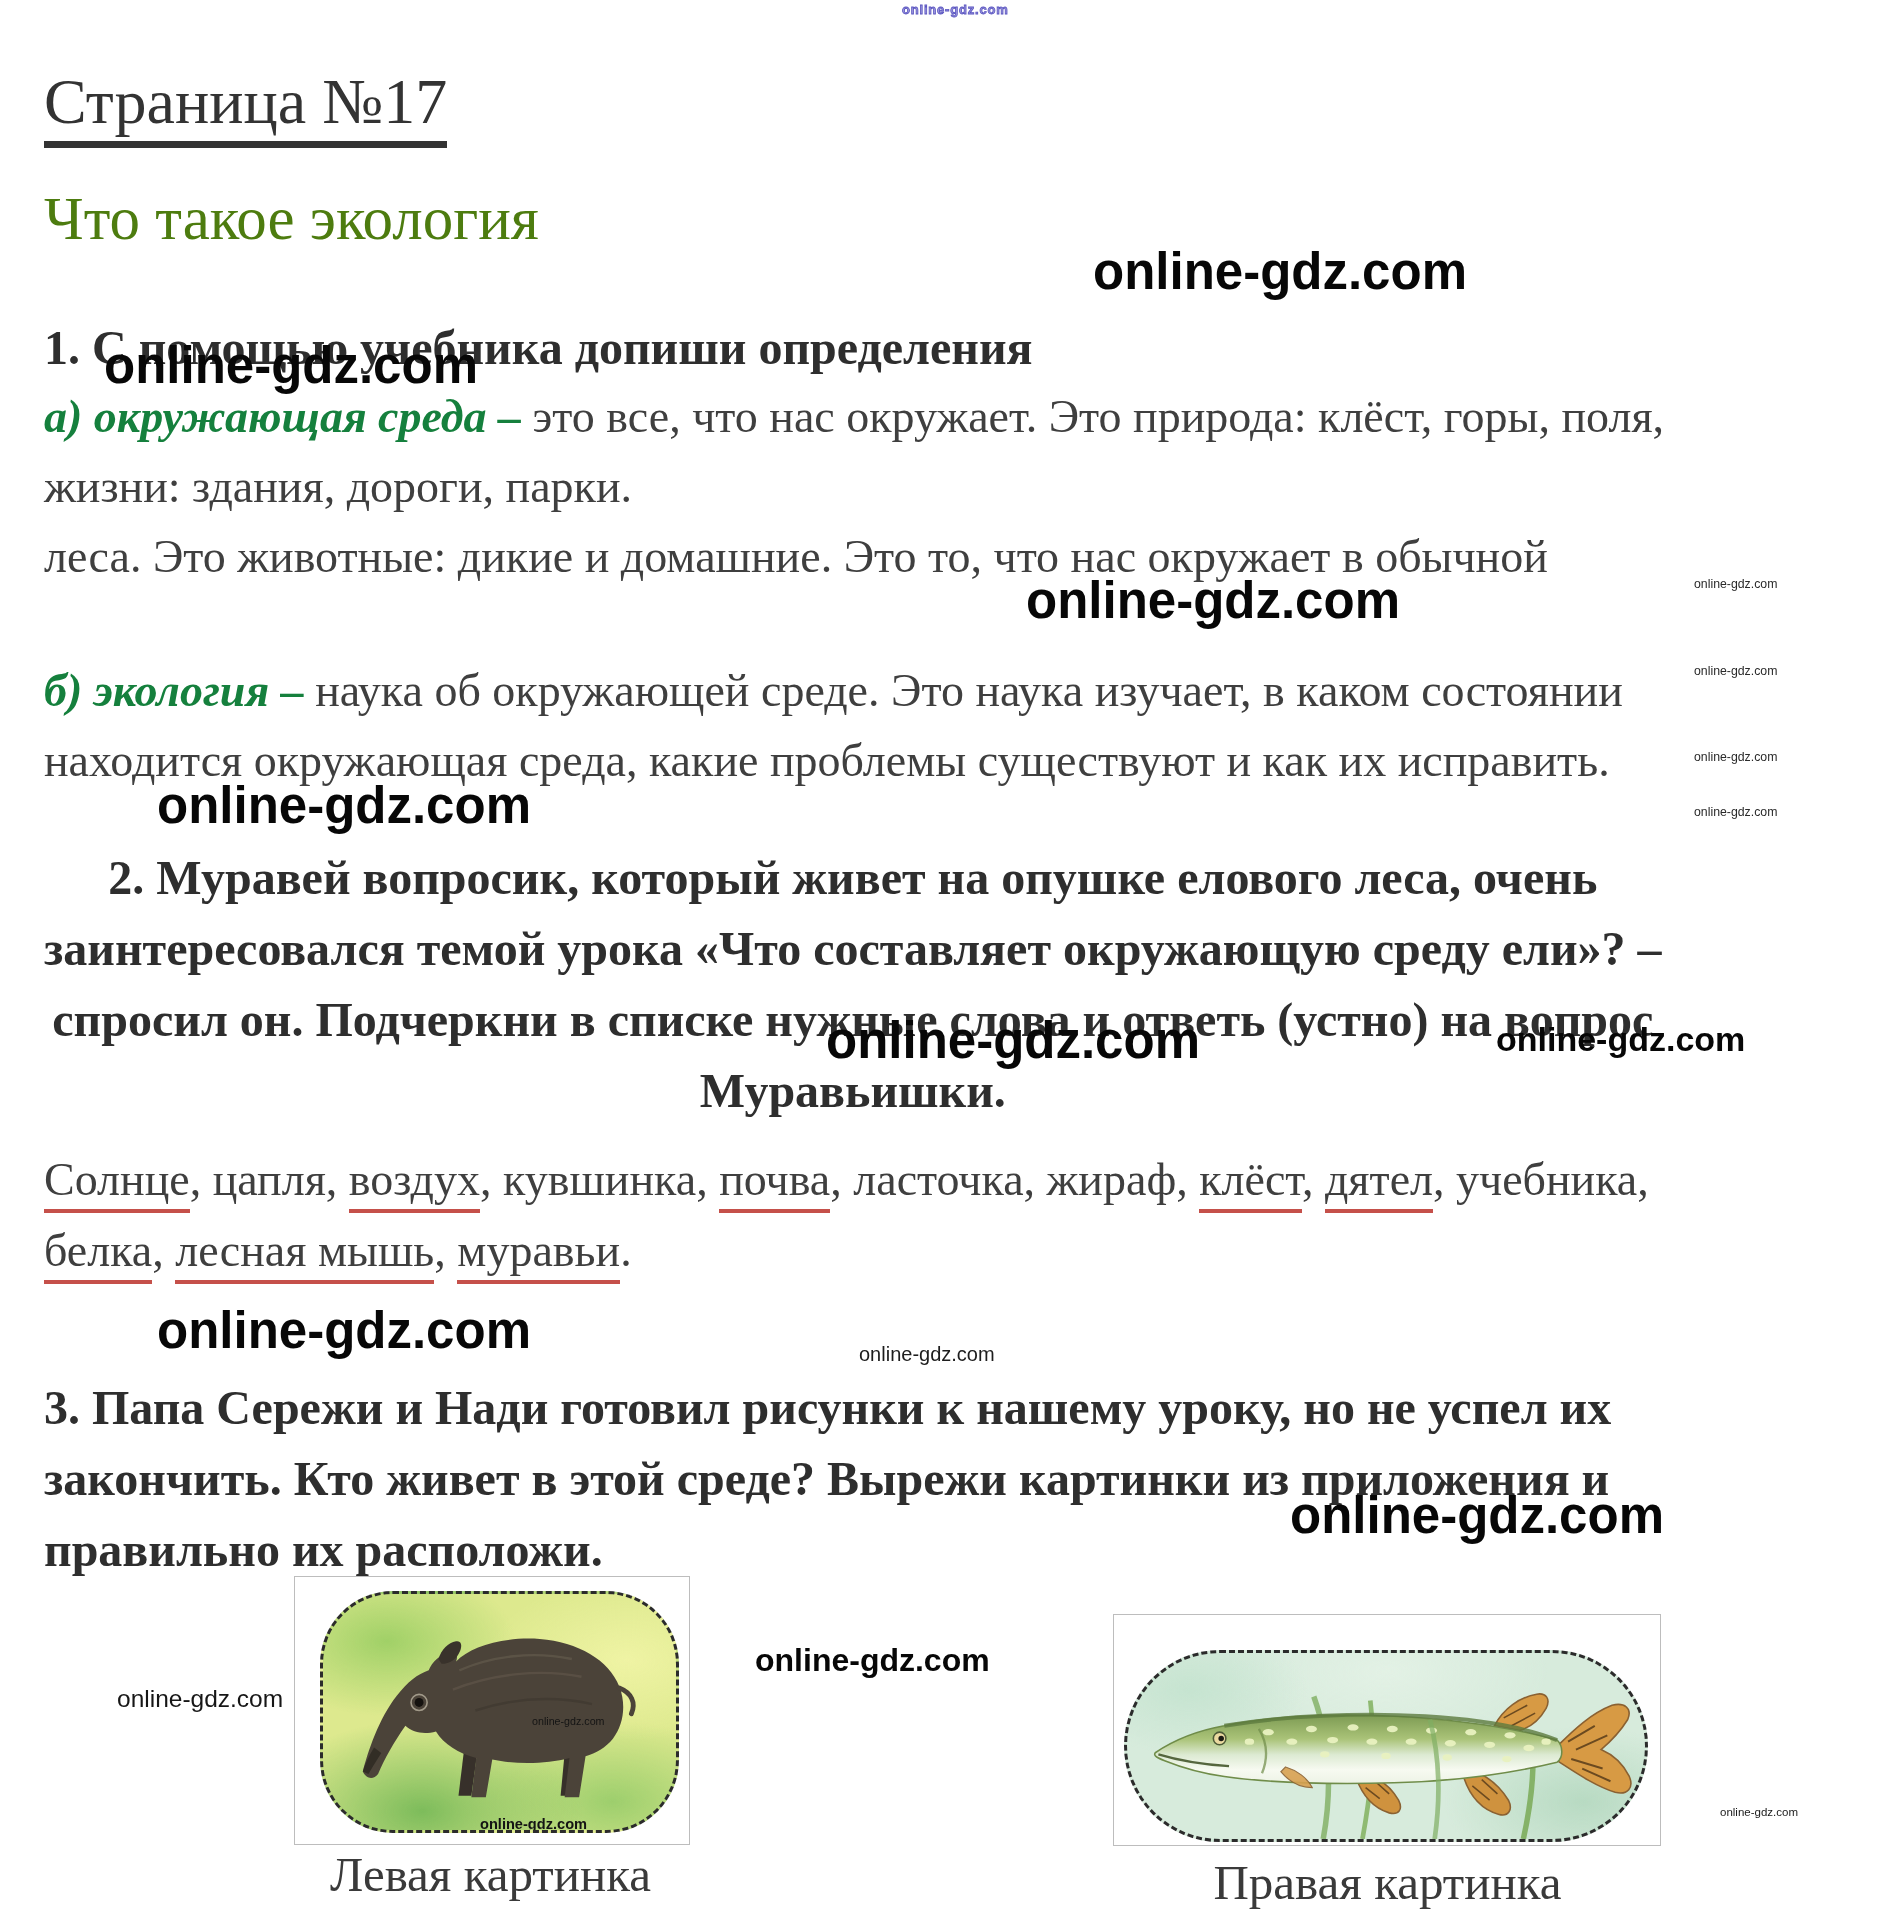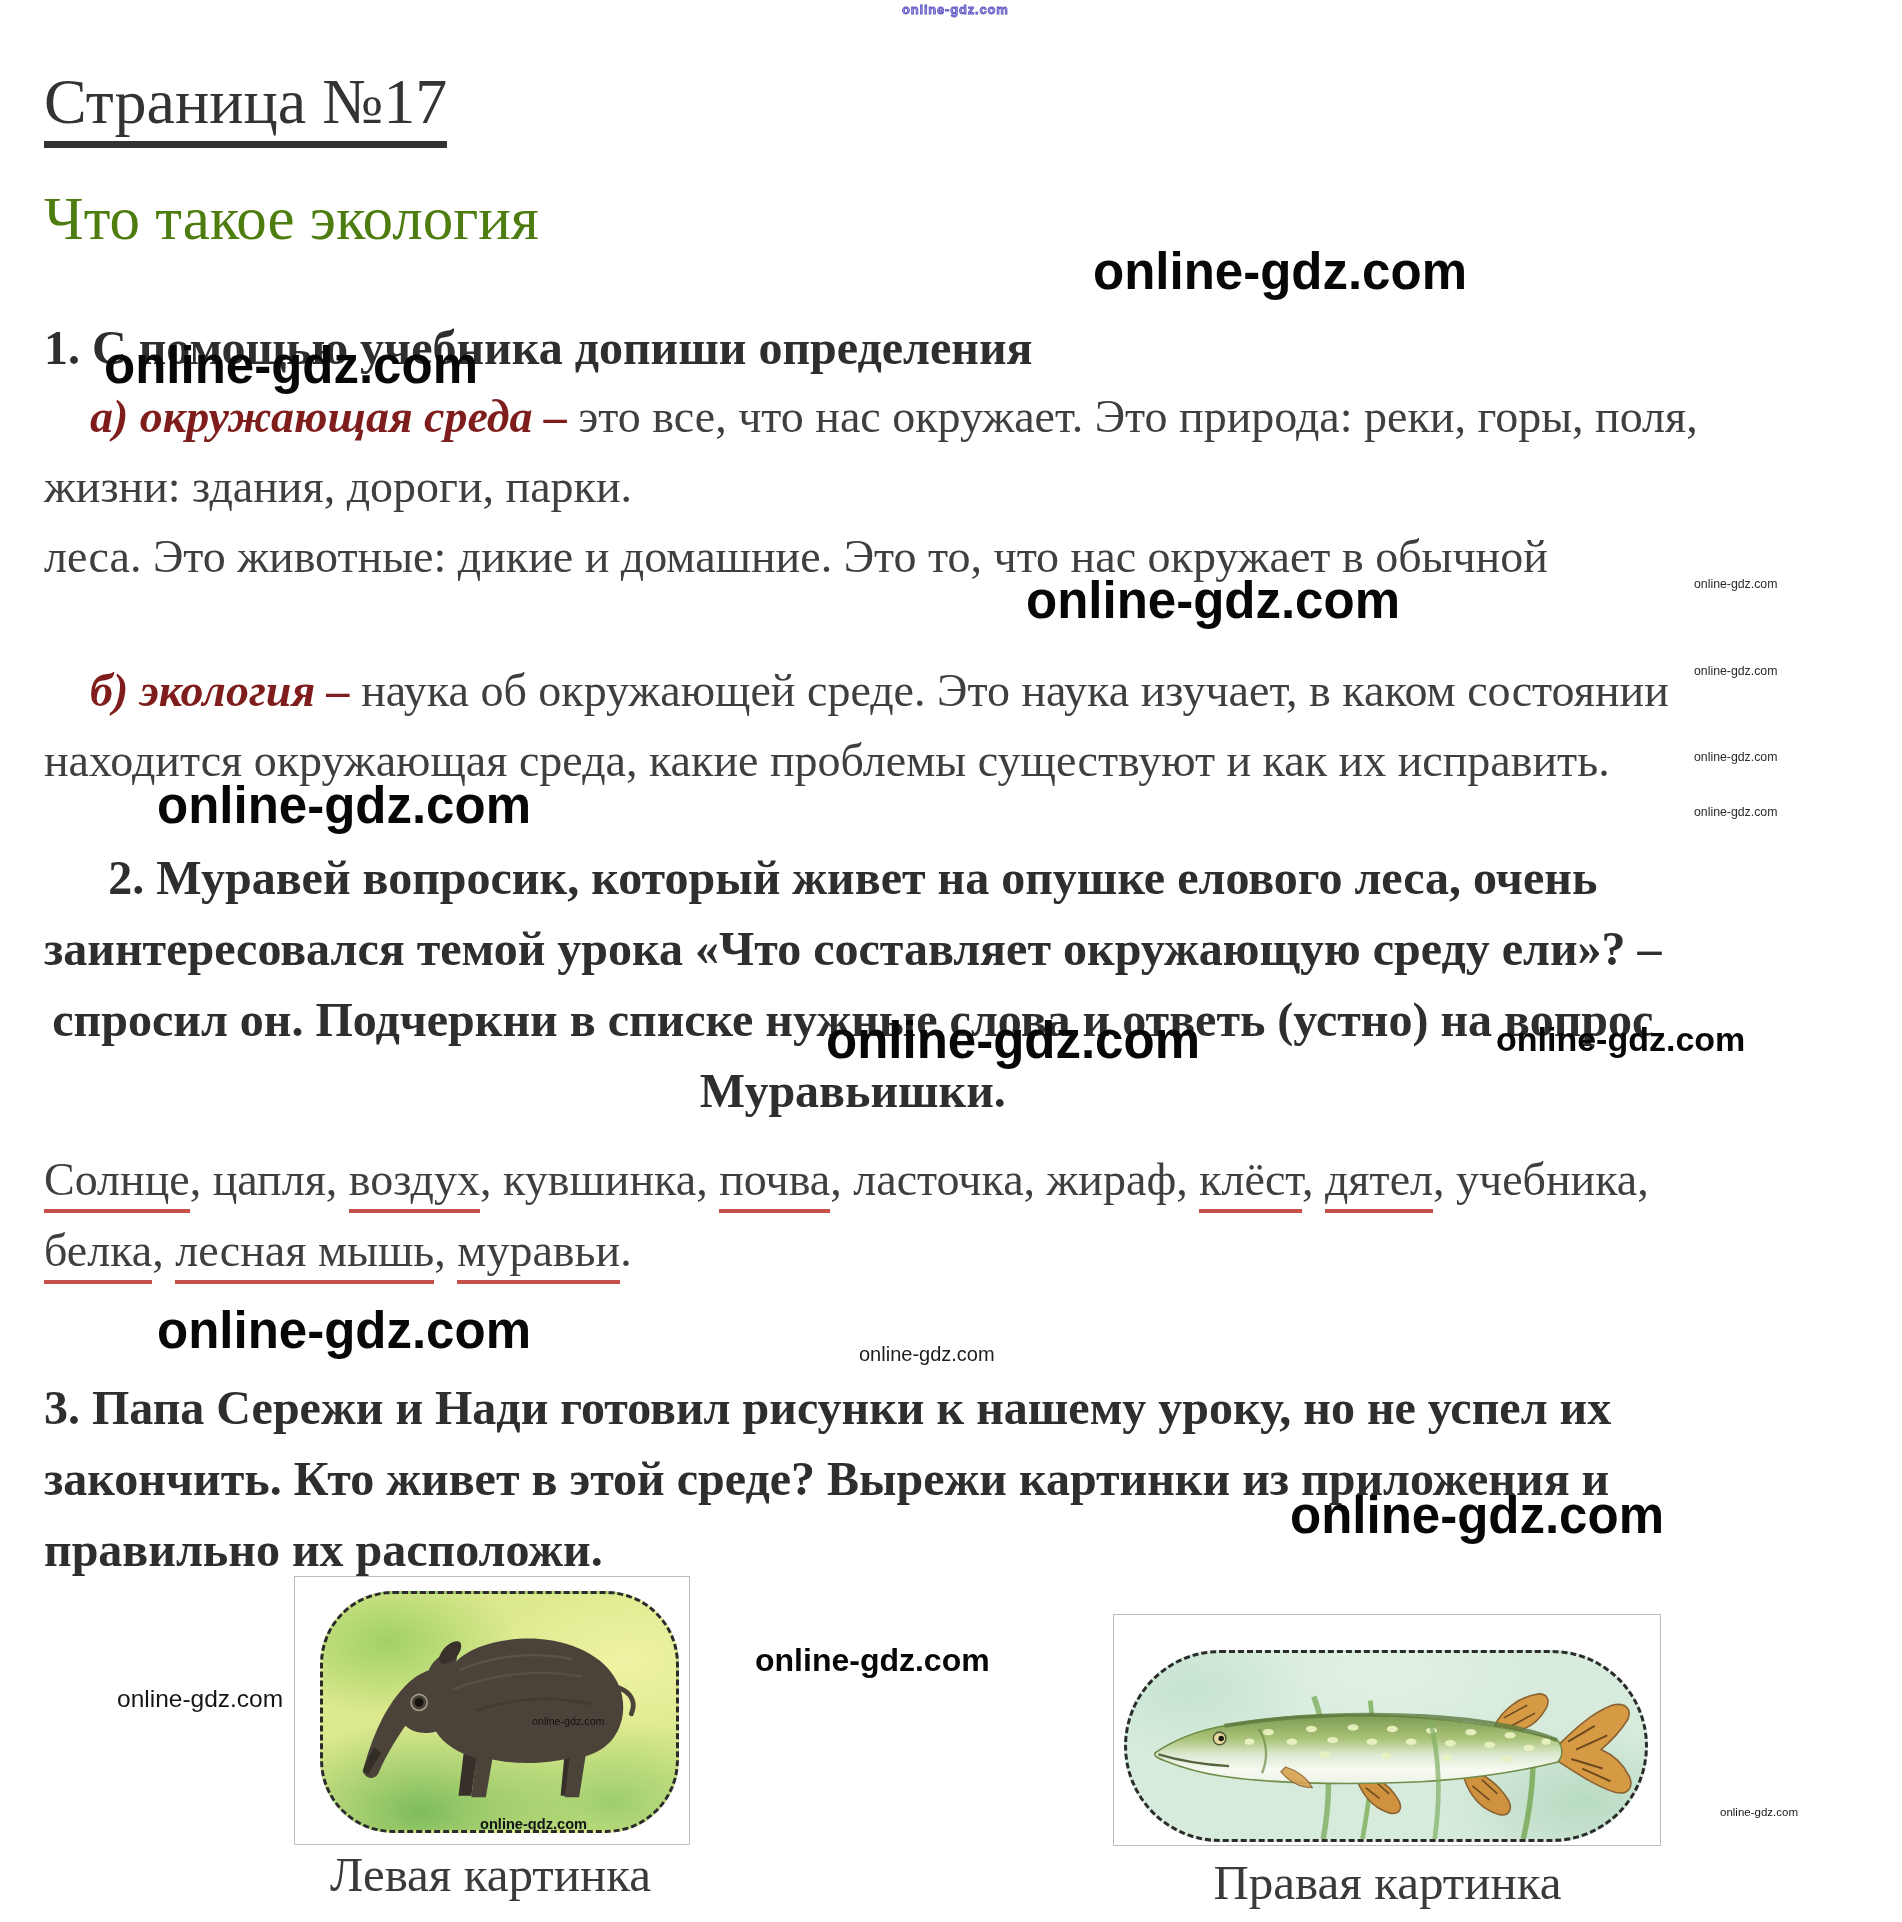--- a/index.html
+++ b/index.html
@@ -4,21 +4,21 @@
 <style>
   html,body{margin:0;padding:0;background:#ffffff;}
   .page{position:relative;width:1902px;height:1923px;background:#ffffff;overflow:hidden;
         font-family:"Liberation Serif","DejaVu Serif",serif;color:#3c3c3c;padding-left:48px;}
   
   .abs{position:absolute;white-space:nowrap;}
   .title{font-size:64px;color:#333;border-bottom:7px solid #333;padding-bottom:1.5px;}
   .subtitle{font-size:61px;color:#4d7c0f;}
   .h{font-size:48px;font-weight:bold;color:#2e2e2e;line-height:71px;}
   .body{font-size:46px;color:#3f3f3f;line-height:70px;}
-  .lead{font-weight:bold;font-style:italic;color:#7f1d1d;margin-left:46px;}
+  .lead{font-weight:bold;font-style:italic;color:#15803d;}
   .u{border-bottom:4.6px solid #c5504a;padding-bottom:3.8px;margin-top:41px;}
   .caption{font-size:49px;color:#3a3a3a;text-align:center;}
   
   .wm{position:absolute;white-space:nowrap;font-family:"Liberation Sans","DejaVu Sans",sans-serif;
       font-weight:bold;color:#070707;}
   .wm-big{font-size:51px;}
   .wm-med{font-size:34px;}
   .wm-sm{font-size:12.3px;font-weight:normal;color:#2a2a2a;}
   .wm-outline{font-size:13px;color:#9b96dd;-webkit-text-stroke:0.8px #5a55c0;letter-spacing:0.8px;}
   
@@ -49,21 +49,21 @@
 
   <div class="abs title" style="left:44px;top:65px;">Страница №17</div>
   <div class="abs subtitle" style="left:44px;top:184px;">Что такое экология</div>
 
   <div class="wm wm-big" style="left:1093px;top:242px;">online-gdz.com</div>
 
   <div class="abs h" style="left:44px;top:312px;">1. С помощью учебника допиши определения</div>
   <div class="wm wm-big" style="left:104px;top:336px;">online-gdz.com</div>
 
   <div class="abs body" style="left:44px;top:382px;">
-    <div><span class="lead">а) окружающая среда –</span><span> это все, что нас окружает. Это природа: реки, горы, поля,</span></div>
+    <div><span class="lead">а) окружающая среда –</span><span> это все, что нас окружает. Это природа: клёст, горы, поля,</span></div>
     <div>жизни: здания, дороги, парки.</div>
     <div>леса. Это животные: дикие и домашние. Это то, что нас окружает в обычной</div>
   </div>
 
   <div class="wm wm-big" style="left:1026px;top:571px;">online-gdz.com</div>
   <div class="wm wm-sm" style="left:1694px;top:577px;">online-gdz.com</div>
 
   <div class="abs body" style="left:44px;top:656px;">
     <div><span class="lead">б) экология –</span><span> наука об окружающей среде. Это наука изучает, в каком состоянии</span></div>
     <div>находится окружающая среда, какие проблемы существуют и как их исправить.</div>

